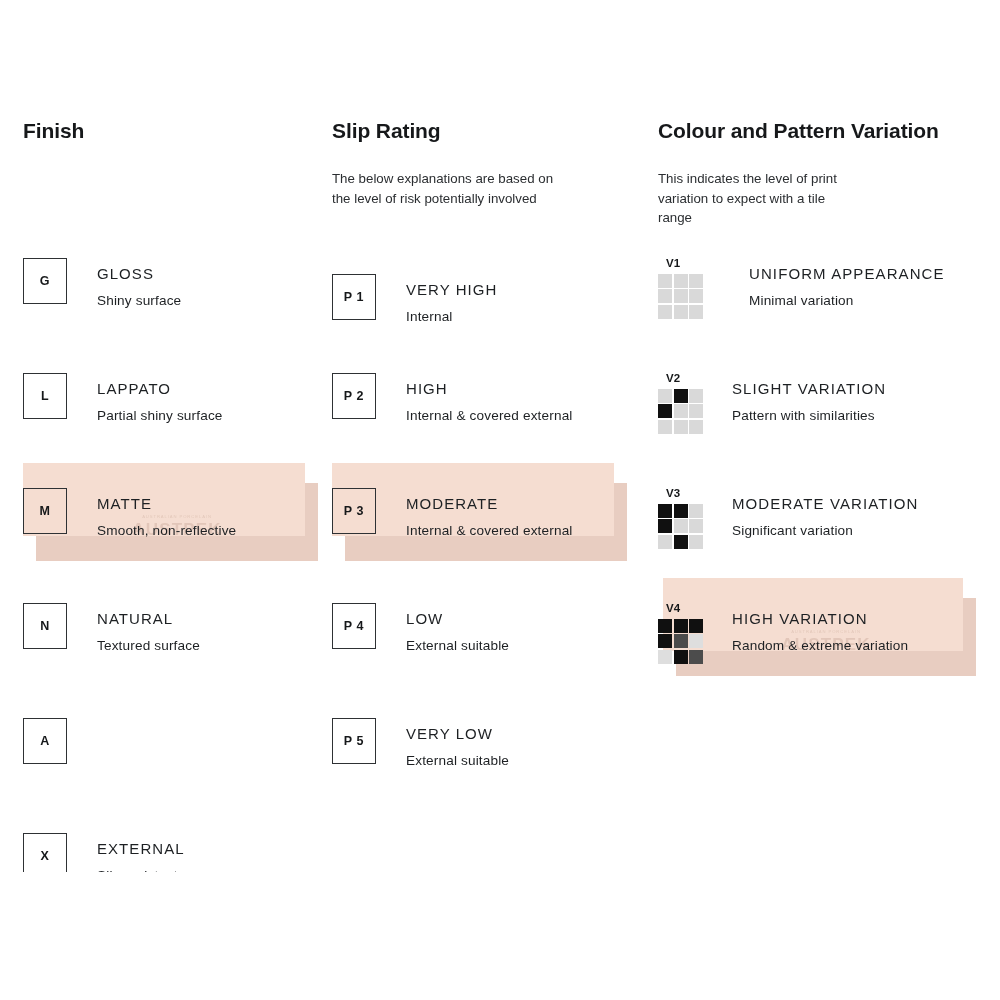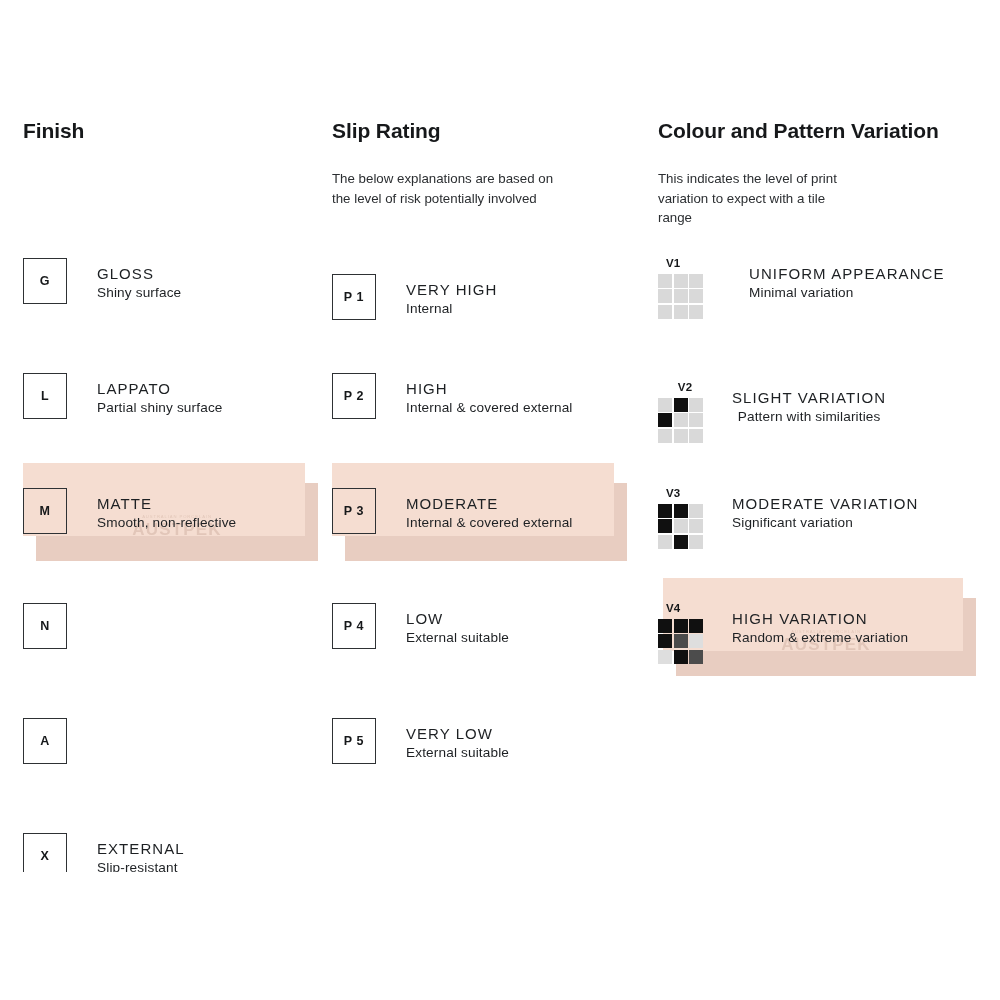--- a/index.html
+++ b/index.html
@@ -162,20 +162,21 @@
     font-weight: 400;
     white-space: nowrap;
   }
   .row-sub {
     font-size: 13.6px;
     color: #1d2023;
     letter-spacing: 0.15px;
     line-height: 20px;
     font-weight: 400;
     white-space: nowrap;
+    margin-top: 8px;
   }
   .col-variation .row-text { margin-left: 28px; }
   .col-variation .row-title { letter-spacing: 1.1px; }
 </style>
 </head>
 <body>
 
 <div class="page">
   <div id="columns-root">
       <div class="column col-finish">
@@ -200,20 +201,24 @@
           <div class="watermark" style="left: 13px; top: 397px; width: 282px;"><span class="wm-top">AUSTRALIAN PORCELAIN</span><span>AUSTPEK</span></div>
           <div class="row" style="top: 370px;">
             <div class="code-box">M</div>
             <div class="row-text">
               <div class="row-title">MATTE</div>
               <div class="row-sub">Smooth, non-reflective</div>
             </div>
           </div>
           <div class="row" style="top: 485px;">
             <div class="code-box">N</div>
+            <div class="row-text">
+              <div class="row-title">NATURAL</div>
+              <div class="row-sub">Textured surface</div>
+            </div>
           </div>
           <div class="row" style="top: 600px;">
             <div class="code-box">A</div>
           </div>
           <div class="row" style="top: 715px;">
             <div class="code-box">X</div>
             <div class="row-text">
               <div class="row-title">EXTERNAL</div>
               <div class="row-sub">Slip-resistant</div>
             </div>
@@ -283,21 +288,21 @@
                 <span class="vcell light"></span>
                 <span class="vcell light"></span>
                 <span class="vcell light"></span>
               </div>
             </div>
             <div class="row-text">
               <div class="row-title">UNIFORM APPEARANCE</div>
               <div class="row-sub">Minimal variation</div>
             </div>
           </div>
-          <div class="row" style="top: 264px; text-align: center;">
+          <div class="row" style="top: 255px;">
             <div class="vgrid-wrap">
               <div class="vgrid-label">V2</div>
               <div class="vgrid">
                 <span class="vcell light"></span>
                 <span class="vcell dark"></span>
                 <span class="vcell light"></span>
                 <span class="vcell dark"></span>
                 <span class="vcell light"></span>
                 <span class="vcell light"></span>
                 <span class="vcell light"></span>

